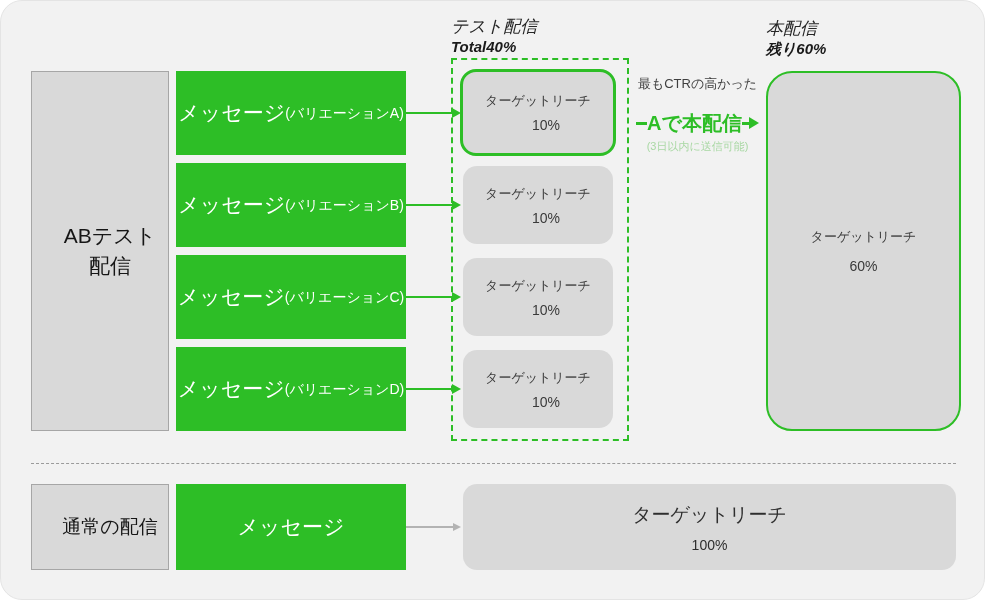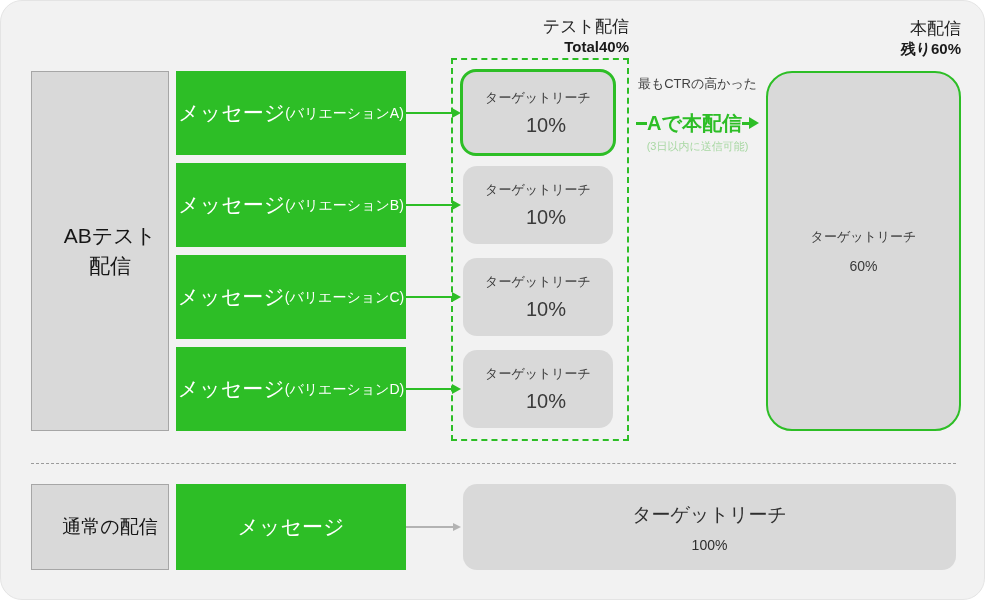--- a/index.html
+++ b/index.html
@@ -17,21 +17,21 @@
     width:985px;height:600px;overflow:hidden;
   }
   .card{
     position:relative;width:985px;height:600px;
     background:var(--background);
     border:1px solid #e4e4e4;border-radius:22px;overflow:hidden;
   }
   .abs{position:absolute;}
 
   
-  .col-header{text-align:right;color:#262626;}
+  .col-header{text-align:left;color:#262626;font-style:italic;}
   .col-header .t{font-size:17px;line-height:1.2;}
   .col-header .s{font-size:15px;font-weight:bold;line-height:1.3;color:#1a1a1a;}
 
   
   .source-box{
     background:var(--box-gray);
     border:1.5px solid var(--box-border-gray);
     display:flex;align-items:center;justify-content:center;
     text-align:center;color:#161616;padding-left:20px;
   }
@@ -46,21 +46,21 @@
   .msg-box .m-title{font-size:21px;line-height:1.25;}
   .msg-box .m-variant{font-size:14px;line-height:1.3;}
 
   
   .target-box{
     background:var(--box-gray);border-radius:14px;
     display:flex;flex-direction:column;align-items:center;justify-content:center;
     color:var(--text-dark);text-align:center;gap:7px;
   }
   .target-box .r-label{font-size:13px;}
-  .target-box .r-value{font-size:20px;margin-left:16px;}
+  .target-box .r-value{font-size:14px;margin-left:16px;}
   .target-box.highlight{border:3px solid var(--green);border-radius:16px;}
 
   .main-box{
     background:var(--box-gray);
     border:2px solid var(--green);border-radius:26px;
     display:flex;flex-direction:column;align-items:center;justify-content:center;
     color:var(--text-dark);text-align:center;gap:12px;
   }
   .main-box .r-label{font-size:13px;}
   .main-box .r-value{font-size:14px;text-align:center;}

